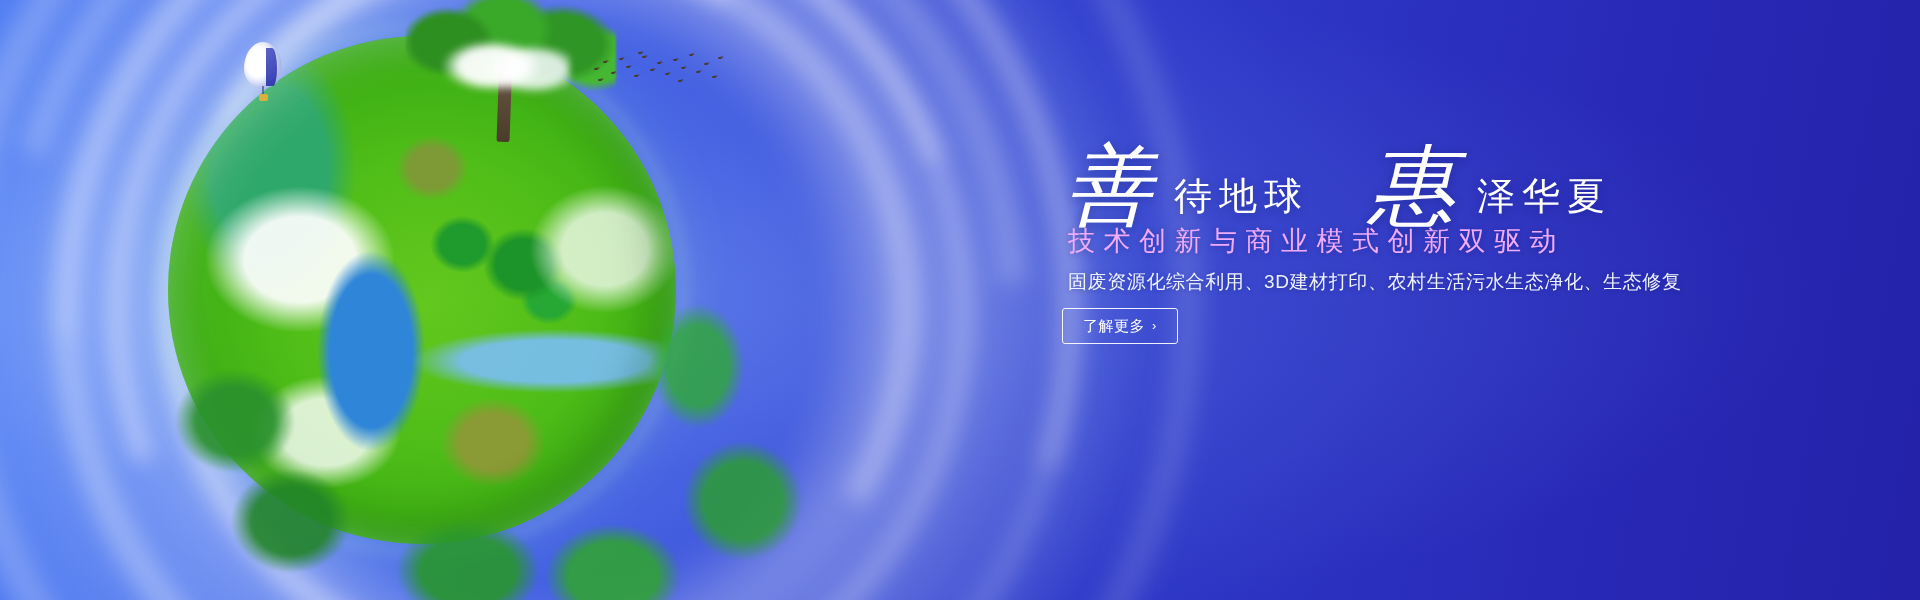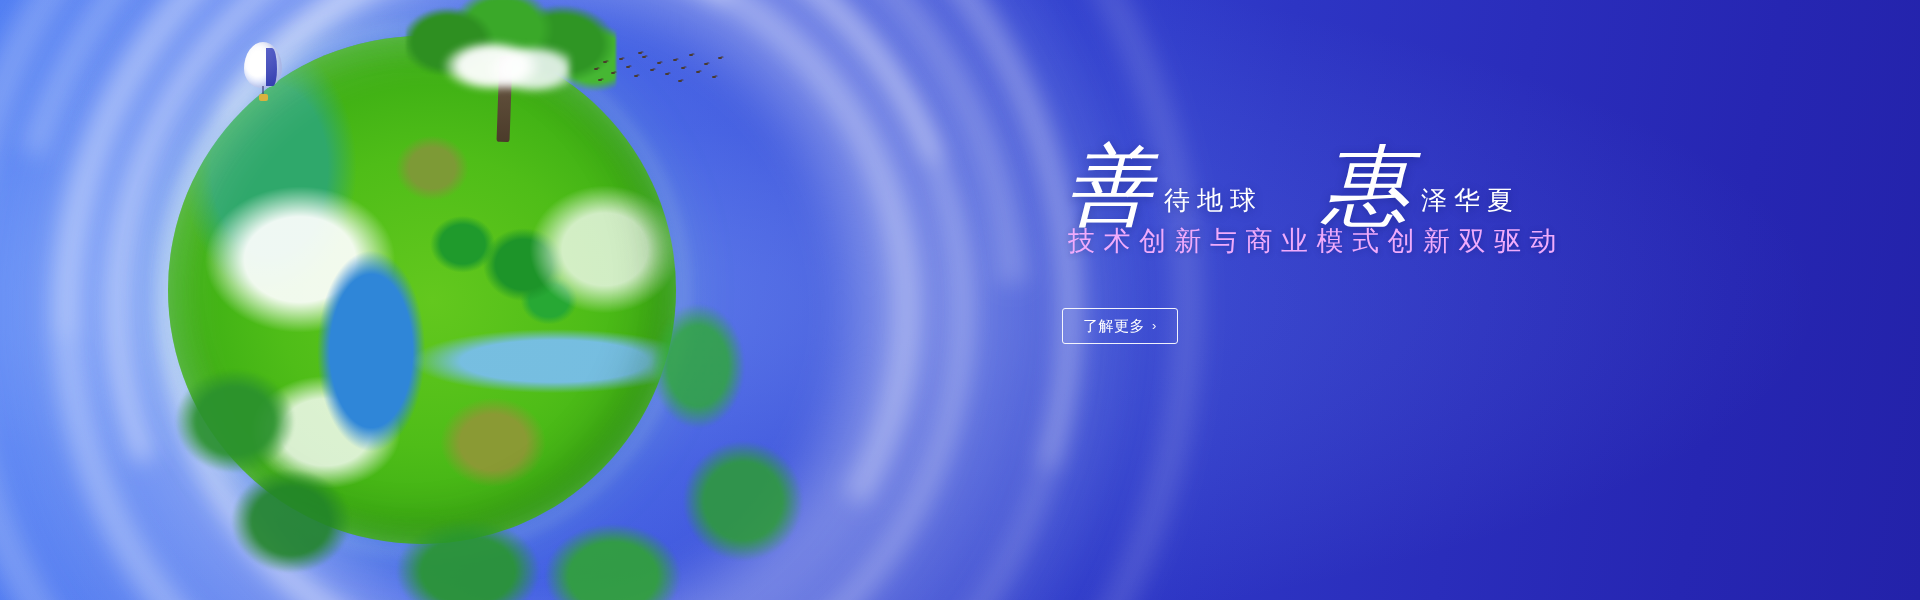--- a/index.html
+++ b/index.html
@@ -213,24 +213,24 @@
   .hl-big{
     font-family:"Liberation Serif","DejaVu Serif",serif;
     font-size:86px; line-height:1;
     font-weight:400;
     font-style:italic;
     letter-spacing:0;
     vertical-align:-10px;
   }
   .hl-small{
     font-family:"Liberation Serif","DejaVu Serif",serif;
-    font-size:26px; line-height:1;
+    font-size:38px; line-height:1;
     font-weight:400;
     letter-spacing:7px;
-    margin-left:12px;
+    margin-left:22px;
     vertical-align:-4px;
   }
   .hl-gap{ display:inline-block; width:60px; }
 
   .subtitle{
     position:absolute; left:8px; top:228px;
     font-size:27px; line-height:1;
     letter-spacing:8.5px;
     color:#f0abfc;
     white-space:nowrap;
@@ -329,20 +329,21 @@
   </div>
 
   <div class="copy">
 
     <div class="headline">
       <span class="hl-big">善</span><span class="hl-small">待地球</span><span class="hl-gap"></span><span class="hl-big">惠</span><span class="hl-small">泽华夏</span>
     </div>
 
     <div class="subtitle">技术创新与商业模式创新双驱动</div>
 
+    <div class="tagline">固废资源化综合利用、3D建材打印、农村生活污水生态净化、生态修复</div>
 
     <div class="cta">
       <span>了解更多</span>
       <span class="chev">›</span>
     </div>
 
   </div>
 </div>
 
 </body></html>

